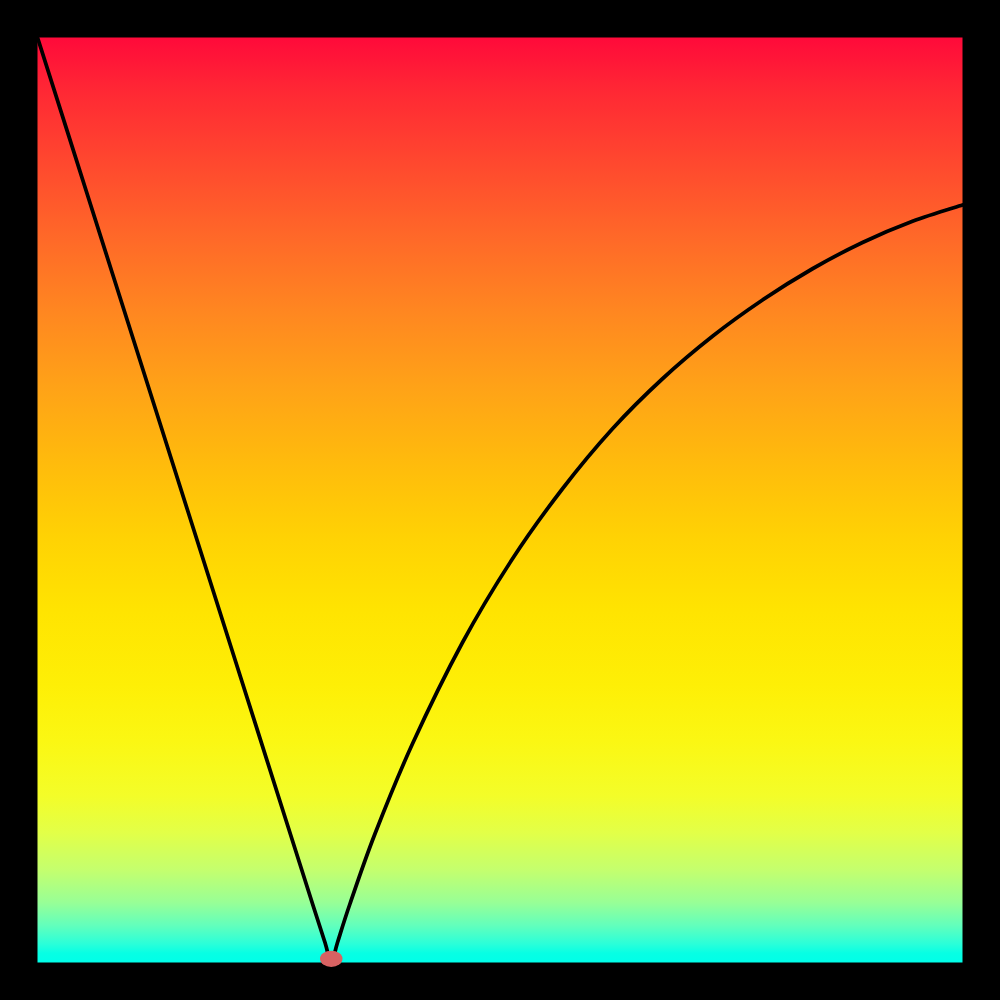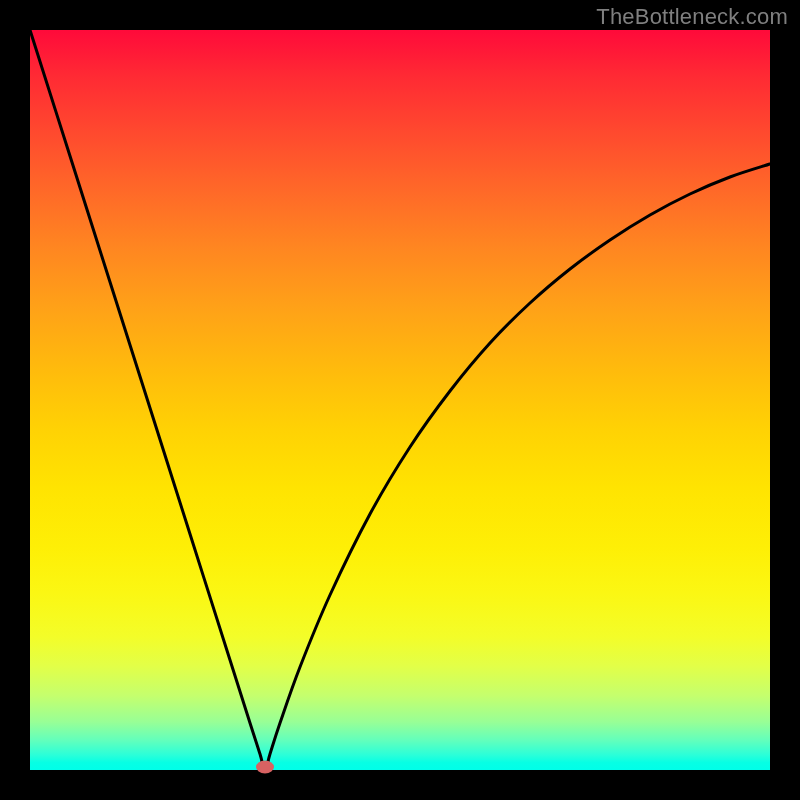--- a/index.html
+++ b/index.html
@@ -66,14 +66,13 @@
 </head>
 <body>
 
 <div class="frame">
   <div class="plot-area">
     <svg viewBox="0 0 740 740" preserveAspectRatio="none">
       <path id="curve-path" fill="none" stroke="#000000" stroke-width="3" stroke-linecap="round" stroke-linejoin="round" d="M 0 0 C 6.67 21.00, 26.67 84.00, 40.00 126.00 C 53.33 168.00, 66.67 210.00, 80.00 252.00 C 93.33 294.00, 106.67 336.00, 120.00 378.00 C 133.33 420.00, 146.67 462.00, 160.00 504.00 C 173.33 546.00, 190.00 598.50, 200.00 630.00 C 210.00 661.50, 215.00 677.33, 220.00 693.00 C 225.00 708.67, 227.50 716.17, 230.00 724.00 C 232.50 731.83, 233.33 740.00, 235.00 740.00 C 236.67 740.00, 237.50 731.83, 240.00 724.00 C 242.50 716.17, 245.00 707.50, 250.00 693.00 C 255.00 678.50, 261.67 658.33, 270.00 637.00 C 278.33 615.67, 288.33 590.50, 300.00 565.00 C 311.67 539.50, 326.67 508.67, 340.00 484.00 C 353.33 459.33, 366.67 437.50, 380.00 417.00 C 393.33 396.50, 406.67 378.33, 420.00 361.00 C 433.33 343.67, 446.67 327.67, 460.00 313.00 C 473.33 298.33, 486.67 285.33, 500.00 273.00 C 513.33 260.67, 526.67 249.50, 540.00 239.00 C 553.33 228.50, 566.67 219.00, 580.00 210.00 C 593.33 201.00, 606.67 192.67, 620.00 185.00 C 633.33 177.33, 646.67 170.33, 660.00 164.00 C 673.33 157.67, 686.67 152.00, 700.00 147.00 C 713.33 142.00, 733.33 136.17, 740.00 134.00"></path>
       <ellipse id="notch-dot" cx="235" cy="737" rx="9" ry="6.5" fill="#d86262"></ellipse>
     </svg>
   </div>
-  <div class="attribution">TheBottleneck.com</div>
 </div>
 
 </body></html>

